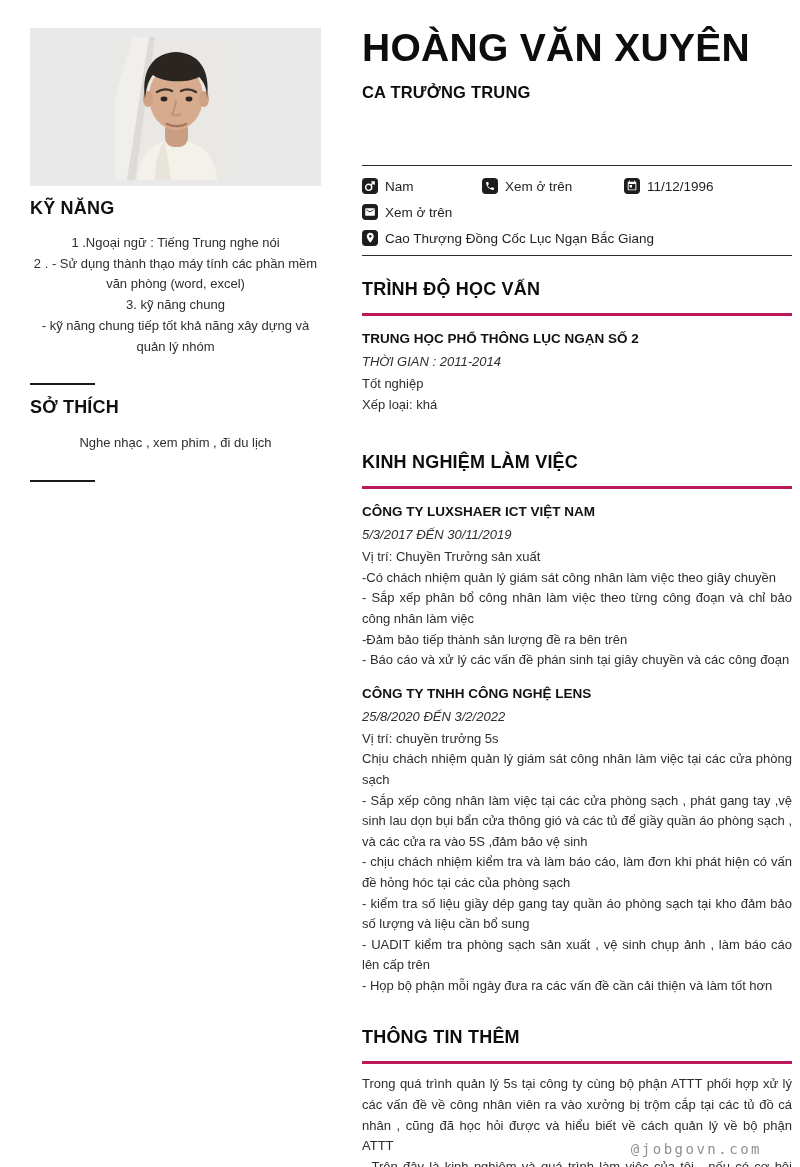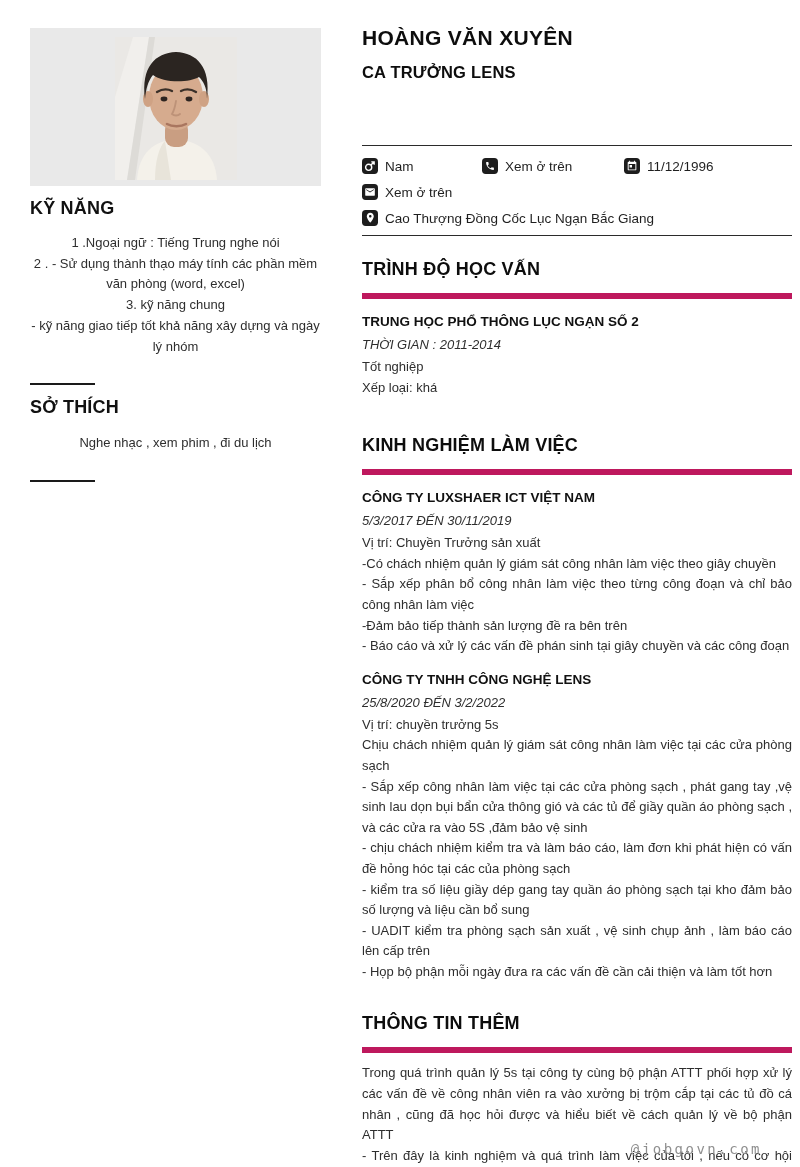--- a/index.html
+++ b/index.html
@@ -13,35 +13,35 @@
   .sidebar { position:absolute; left:30px; top:28px; width:291px; }
   .photo-box { background:#e9e9e9; height:158px; display:flex; justify-content:center; align-items:flex-start; padding-top:9px; }
   .photo-box svg { display:block; }
   .side-title { font-size:18px; font-weight:bold; color:#111; margin-top:12px; letter-spacing:.2px; }
   .side-lines { margin-top:14px; }
   .side-lines p, .side-text { font-size:13px; line-height:20.7px; color:#2e2e2e;text-align:center; }
   .side-divider { width:65px; border:none; border-top:2px solid #1a1a1a; margin-top:26px; }
   .side-title + .side-text { margin-top:15px; }
   
   .main { position:absolute; left:362px; top:26px; width:430px; }
-  .name { font-size:21px; font-weight:bold; color:#0d0d0d; letter-spacing:.3px; }
+  .name { font-size:39px; font-weight:bold; color:#0d0d0d; letter-spacing:.3px; }
   .job-title { font-size:16.5px; font-weight:bold; color:#0d0d0d; margin-top:13px; letter-spacing:.2px; }
   .hr { border:none; border-top:1.5px solid #2b2b2b; }
   .hr-top { margin-top:63px; }
   
   .contact { padding:10px 0 9px; }
   .contact-row { display:flex; align-items:center; margin-top:10px; }
   .contact-row:first-child { margin-top:2px; }
   .contact-item { display:flex; align-items:center; }
   .contact-item .txt { font-size:13.5px; color:#1f1f1f; margin-left:7px; white-space:nowrap; }
   .ci-1 { width:120px; }
   .ci-2 { width:142px; }
   .badge { width:16px; height:16px; flex:0 0 16px; }
   
-  .section-h { font-size:18px; font-weight:bold; color:#0d0d0d; border-bottom:6px solid #be185d; padding-bottom:13px; letter-spacing:.2px; }
+  .section-h { font-size:18px; font-weight:bold; color:#0d0d0d; border-bottom:3px solid #be185d; padding-bottom:13px; letter-spacing:.2px; }
   .sec-edu { margin-top:23px; }
   .sec-exp { margin-top:37px; }
   .sec-more { margin-top:31px; }
   .entry-title { font-size:13.5px; font-weight:bold; color:#111; margin-top:15px; }
   .entry-time { font-size:13px; font-style:italic; color:#2e2e2e; margin-top:8px; }
   .entry-lines { margin-top:5px; }
   .entry-lines p { font-size:13px; line-height:20.6px; color:#2e2e2e; text-align:justify; }
   .job-block + .job-block { margin-top:14px; }
   
   .footer-credit {
@@ -85,35 +85,35 @@
 
         <path d="M52 87 C57 90 66 90 71 87" stroke="#a9765f" stroke-width="2.6" fill="none" stroke-linecap="round"></path>
       </svg>
     </div>
 
     <div class="side-title">KỸ NĂNG</div>
     <div class="side-lines">
       <p>1 .Ngoại ngữ : Tiếng Trung nghe nói</p>
       <p>2 . - Sử dụng thành thạo máy tính các phần mềm văn phòng  (word, excel)</p>
       <p>3. kỹ năng chung</p>
-      <p>- kỹ năng giao tiếp tốt khả năng xây dựng và ngày lý nhóm</p>
+      <p>- kỹ năng chung tiếp tốt khả năng xây dựng và quản lý nhóm</p>
     </div>
 
     <hr class="side-divider">
 
     <div class="side-title">SỞ THÍCH</div>
     <p class="side-text">Nghe nhạc , xem phim , đi du lịch</p>
 
     <hr class="side-divider">
   </div>
 
   <div class="main">
 
     <div class="name">HOÀNG VĂN XUYÊN</div>
-    <div class="job-title">CA TRƯỞNG LENS</div>
+    <div class="job-title">CA TRƯỞNG TRUNG</div>
 
     <hr class="hr hr-top">
 
     <div class="contact">
       <div class="contact-row">
         <div class="contact-item ci-1">
           <svg class="badge" viewBox="0 0 24 24">
             <rect x="0" y="0" width="24" height="24" rx="5.5" fill="#1d1d1d"></rect>
             <circle cx="10" cy="14" r="4.6" fill="none" stroke="#fff" stroke-width="2.1"></circle>
             <path d="M13.4 10.6 L18 6 M13.9 5.8 L18.2 5.8 L18.2 10.1" fill="none" stroke="#fff" stroke-width="2.1"></path>

